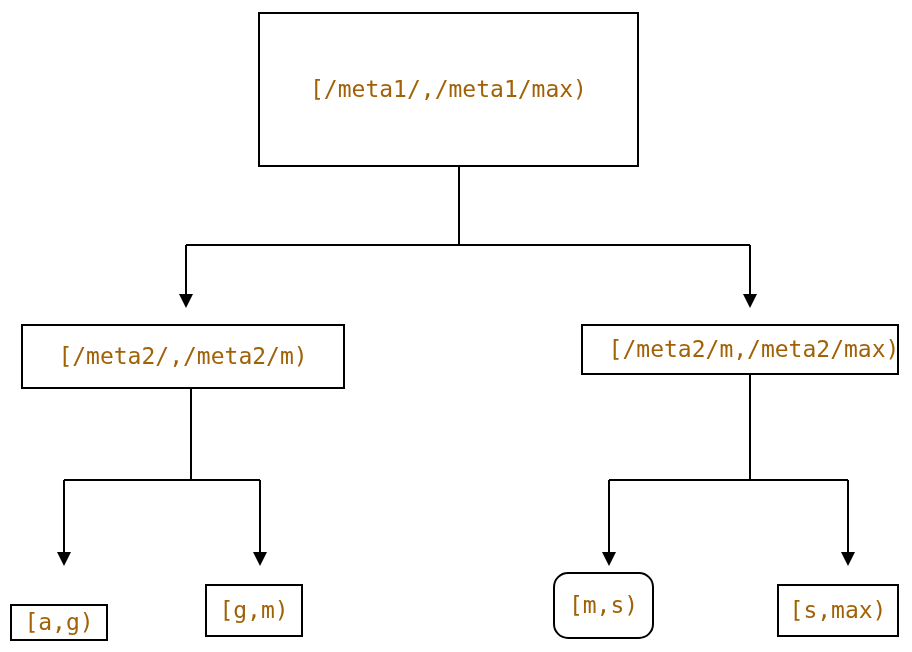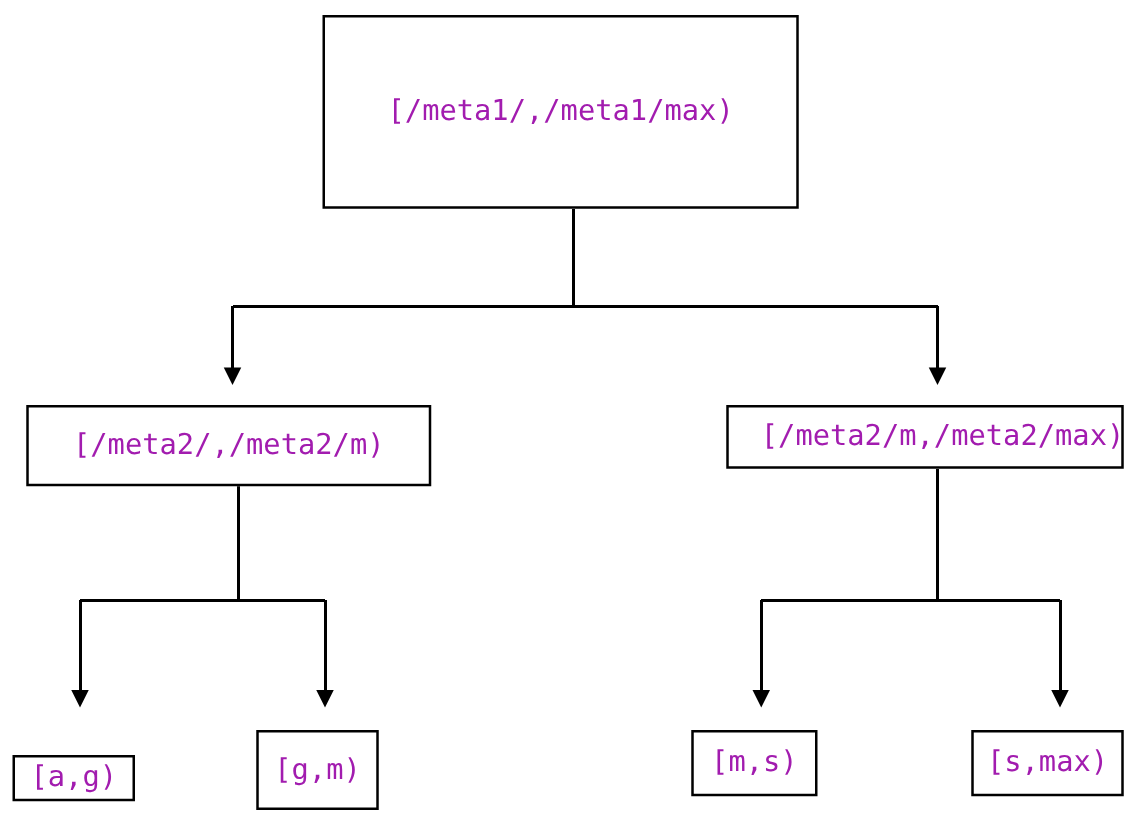--- a/index.html
+++ b/index.html
@@ -33,21 +33,21 @@
     align-items: center;
     justify-content: center;
     color: #000000;
     white-space: pre;
   }
   .node-label {
     font-family: "DejaVu Sans Mono", "Liberation Mono", monospace;
     font-size: 23px;
     line-height: 1;
     letter-spacing: 0px;
-    color: #a21caf;
+    color: #a16207;
     white-space: pre;
   }
   
   #node-root {
     left: 258px;
     top: 12px;
     width: 381px;
     height: 155px;
   }
   
@@ -69,27 +69,28 @@
     left: 10px;
     top: 584px;
     width: 98px;
     height: 37px;
     margin-top: 20px;
   }
   #node-leaf-gm {
     left: 205px;
     top: 584px;
     width: 98px;
-    height: 64px;
+    height: 53px;
   }
   #node-leaf-ms {
     left: 553px;
-    top: 584px;
+    top: 572px;
     width: 101px;
-    height: 53px;
+    height: 67px;
+    border-radius: 15px;
   }
   #node-leaf-smax {
     left: 777px;
     top: 584px;
     width: 122px;
     height: 53px;
     text-align: center;
   }
 </style>
 </head>

